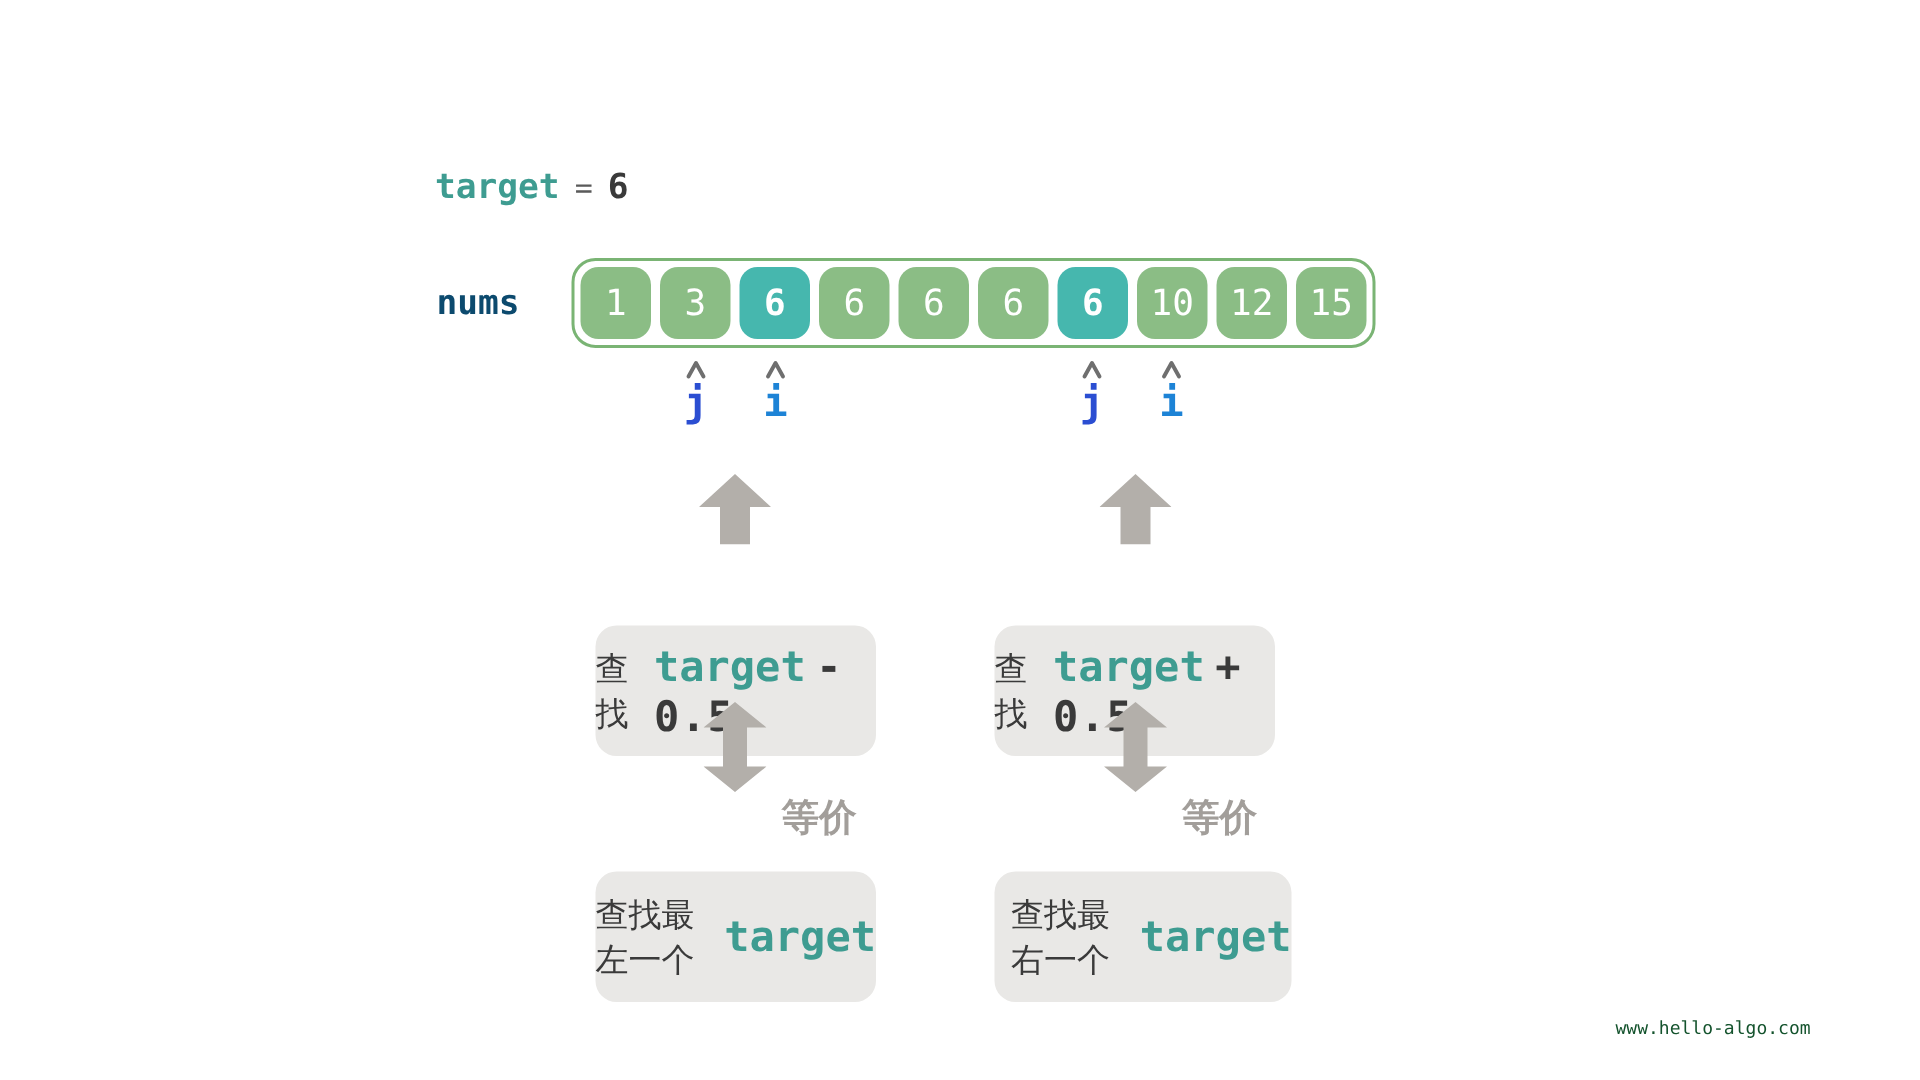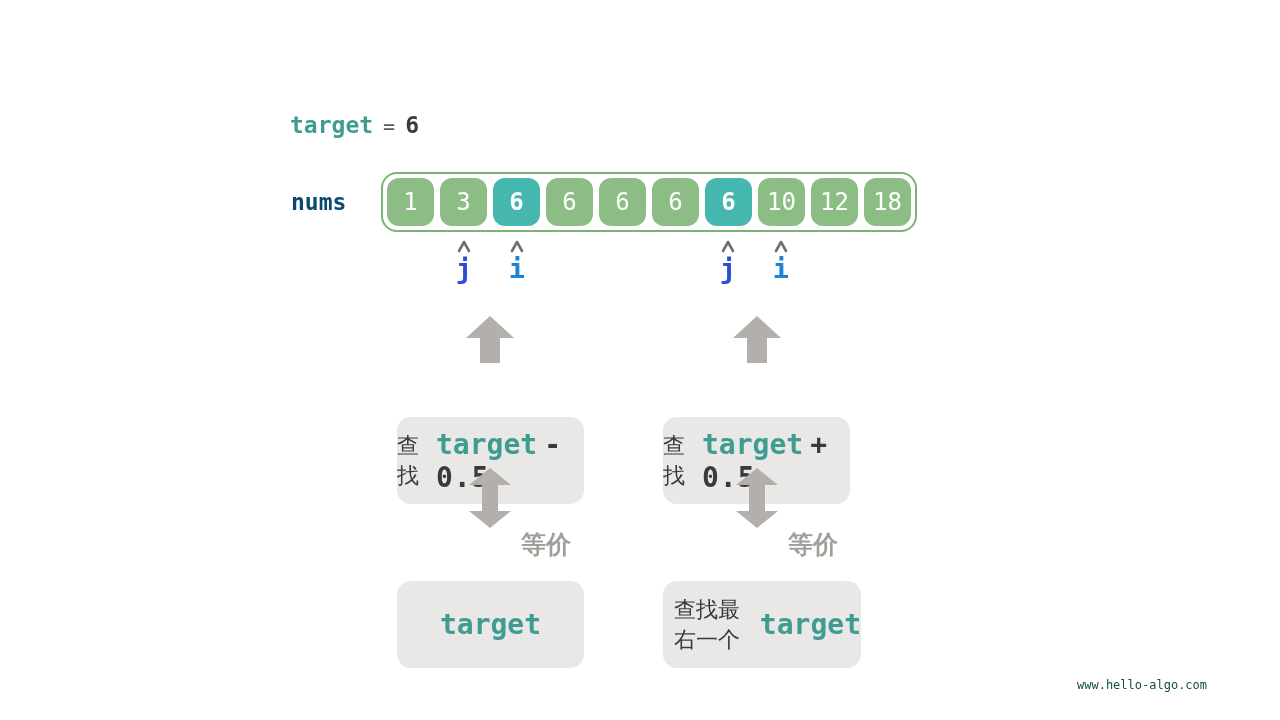--- a/index.html
+++ b/index.html
@@ -111,21 +111,21 @@
   <div class="array-box">
     <div class="cell mono">1</div>
     <div class="cell mono">3</div>
     <div class="cell mono highlight">6</div>
     <div class="cell mono">6</div>
     <div class="cell mono">6</div>
     <div class="cell mono">6</div>
     <div class="cell mono highlight">6</div>
     <div class="cell mono">10</div>
     <div class="cell mono">12</div>
-    <div class="cell mono">18</div>
+    <div class="cell mono">15</div>
   </div>
 
   <div class="pointer p-j pos-a">
     <span class="caret">
       <svg width="16" height="13" viewBox="0 0 16 13">
           <path d="M3 11 L8 2 L13 11" fill="none" stroke="#6f6f6f" stroke-width="2.6" stroke-linecap="round" stroke-linejoin="round"></path>
         </svg>
     </span>
     <span class="plabel mono">j</span>
   </div>
@@ -186,20 +186,21 @@
   </div>
   <div class="dbl-arrow right">
     <svg width="42" height="60" viewBox="0 0 42 60">
         <polygon points="21,0 42,17 29,17 29,43 42,43 21,60 0,43 13,43 13,17 0,17" fill="#b3afaa"></polygon>
       </svg>
   </div>
   <div class="equiv-label left">等价</div>
   <div class="equiv-label right">等价</div>
 
   <div class="step-box box-bl">
+    <div class="line1">查找最左一个</div>
     <div class="line2 mono">
       <span class="expr-var">target</span>
     </div>
   </div>
   <div class="step-box box-br">
     <div class="line1">查找最右一个</div>
     <div class="line2 mono">
       <span class="expr-var">target</span>
     </div>
   </div>

